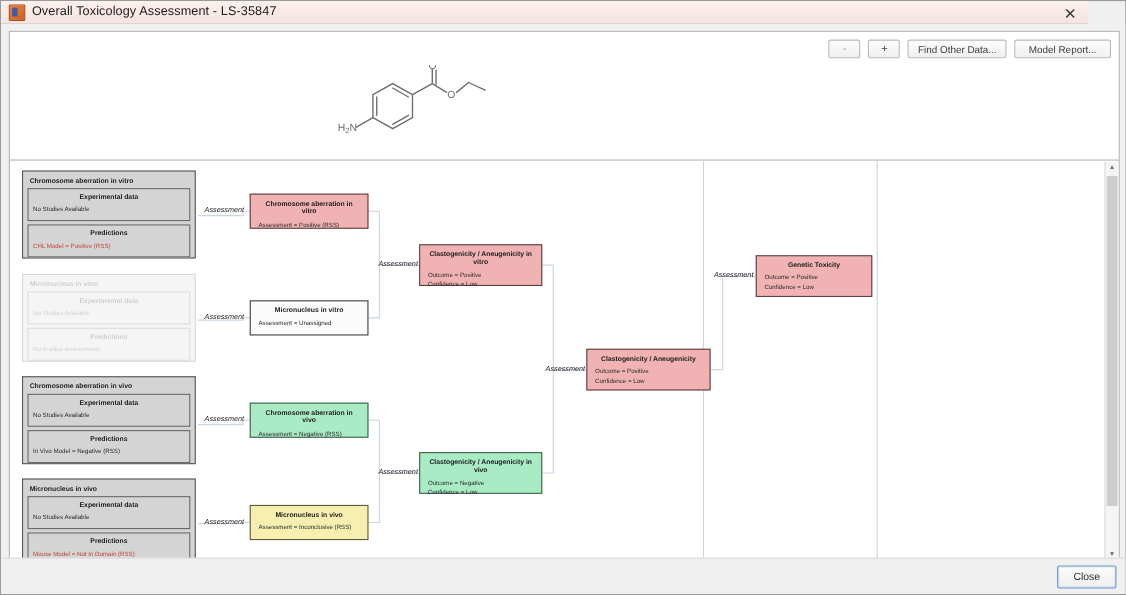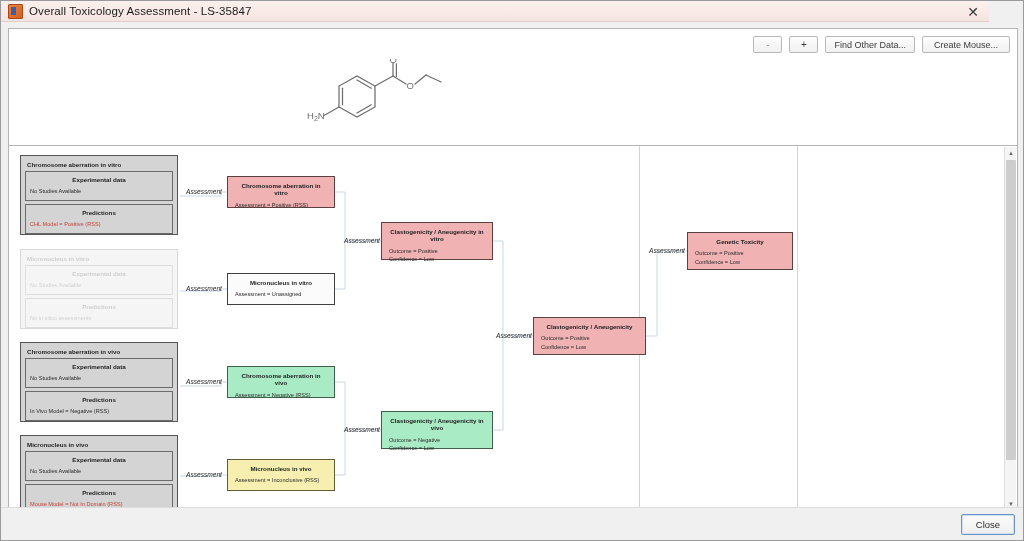--- a/index.html
+++ b/index.html
@@ -237,21 +237,21 @@
   </div>
 
   <div class="client">
 
     <div class="top-panel">
 
       <div class="toolbar">
         <div class="tbtn icon minus">-</div>
         <div class="tbtn icon">+</div>
         <div class="tbtn wide">Find Other Data...</div>
-        <div class="tbtn wide">Create Mouse...</div>
+        <div class="tbtn wide">Model Report...</div>
       </div>
 
       <svg class="molecule" width="150" height="78" viewBox="0 0 150 78">
         <g stroke="#6e6e6e" stroke-width="1.25" fill="none" stroke-linecap="round">
 
           <polygon points="34,48 52,58 70,48 70,27 52,17 34,27"></polygon>
           <line x1="37.5" y1="45.8" x2="37.5" y2="29.2"></line>
           <line x1="52" y1="54" x2="66.3" y2="45.8"></line>
           <line x1="66.3" y1="29.2" x2="52" y2="21"></line>
 

